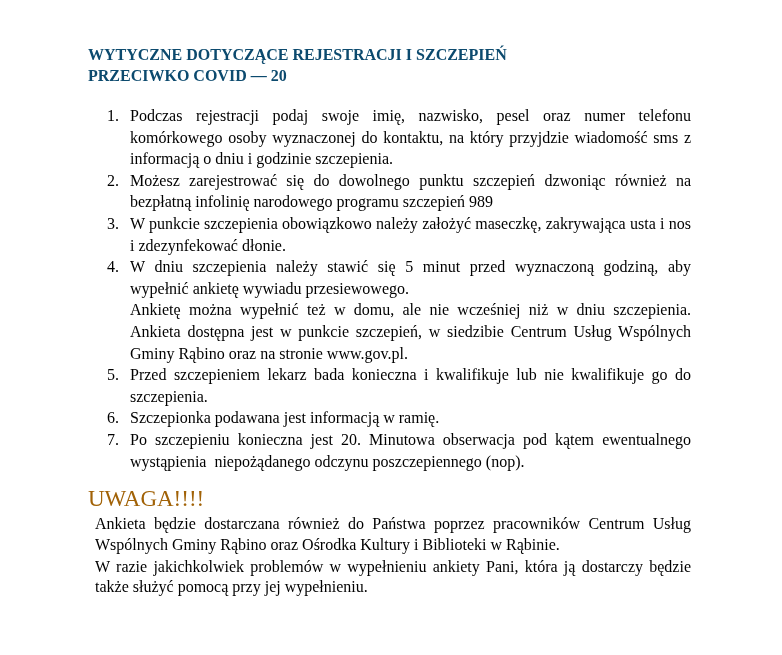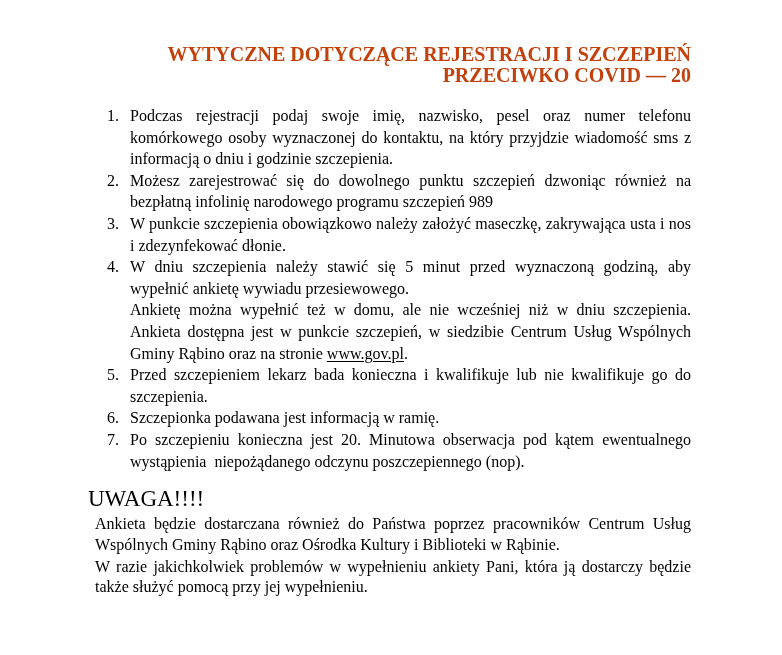--- a/index.html
+++ b/index.html
@@ -15,24 +15,24 @@
     color: #000000;
   }
   .page {
     box-sizing: border-box;
     width: 782px;
     height: 655px;
     padding: 44px 91px 0 88px;
     background: #ffffff;
   }
   .doc-title {
-    text-align: right;
-    color: #c2410c;
+    text-align: left;
+    color: #0c4a6e;
     font-weight: bold;
-    font-size: 20px;
+    font-size: 16px;
     line-height: 21px;
   }
   .doc-title div { white-space: pre-wrap; }
 
   ol.guidelines {
     list-style: none;
     margin: 19px 0 0 0;
     padding: 0;
     font-size: 16px;
     line-height: 1.35;
@@ -49,34 +49,33 @@
   }
   ol.guidelines .li-body {
     flex: 1 1 auto;
     text-align: justify;
   }
   .li-body p {
     margin: 0;
     white-space: pre-wrap;
   }
   .plain-underline {
-    text-decoration: underline;
     text-decoration-color: #000000;
     text-underline-offset: 2px;
     margin-top: 18px;
   }
   .spellcheck {
     text-decoration-style: wavy;
     text-decoration-color: #ff0000;
     text-decoration-thickness: 1px;
     text-underline-offset: 3px;
   }
   .notice-heading {
     margin-top: 13px;
-    color: #000000;
+    color: #a16207;
     font-size: 23px;
     line-height: 28px;
     white-space: pre-wrap;
   }
   .notice-paragraph {
     margin: 1px 0 0 7px;
     font-size: 16px;
     line-height: 1.3;
     text-align: justify;
     white-space: pre-wrap;

